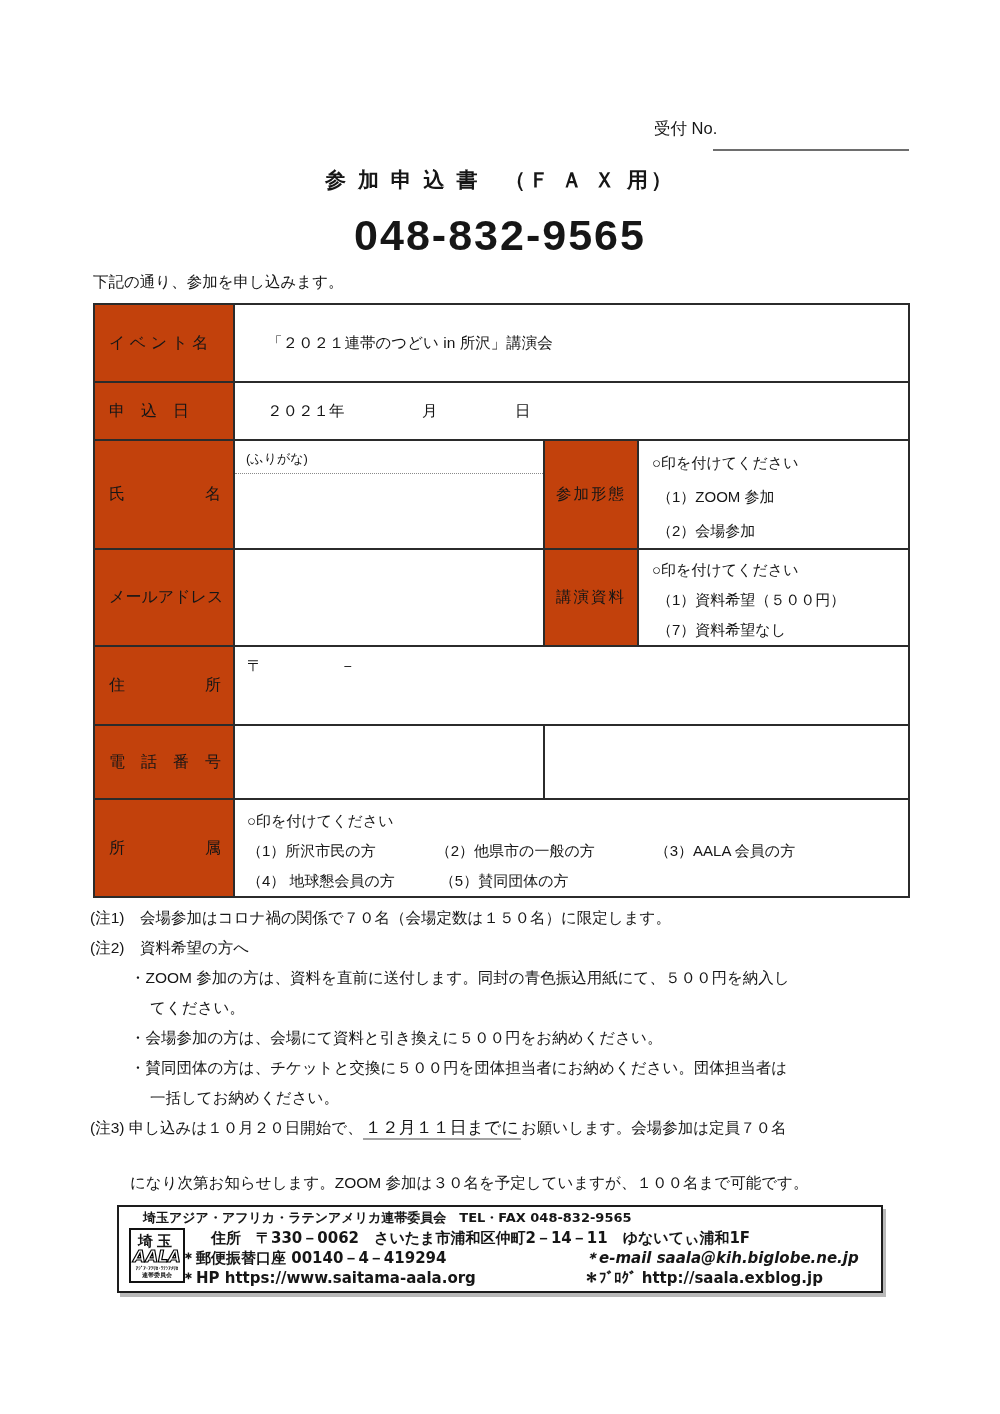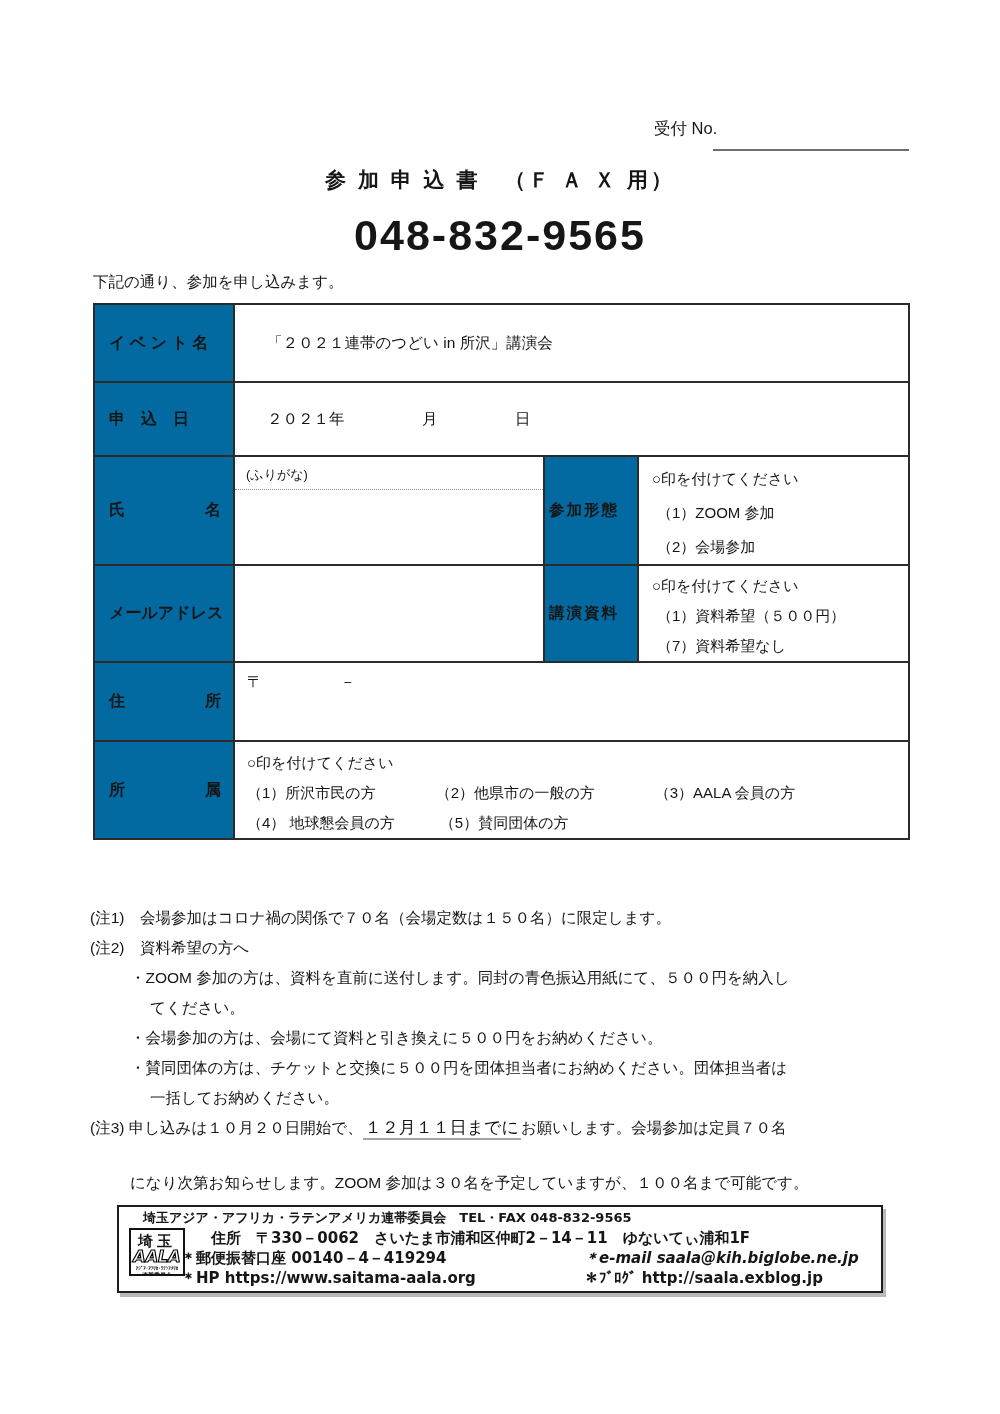--- a/index.html
+++ b/index.html
@@ -13,34 +13,34 @@
   .title{position:absolute;top:166px;left:0;width:1000px;text-align:center;
          font-size:21px;font-weight:bold;letter-spacing:3px;}
   .fax{position:absolute;top:211px;left:0;width:1000px;text-align:center;
        font-size:43px;font-weight:bold;letter-spacing:2px;}
   .intro{position:absolute;top:272px;left:93px;font-size:15.5px;}
 
   
   table.form{position:absolute;top:303px;left:93px;width:815px;
              border-collapse:collapse;table-layout:fixed;}
   .form th,.form td{border:2px solid #2b2b2b;padding:0;vertical-align:middle;}
-  .form th{background:#0369a1;font-size:16px;font-weight:bold;text-align:left;
+  .form th{background:#c2410c;font-size:16px;font-weight:normal;text-align:left;
            padding:0 14px;white-space:nowrap;}
-  .form th.sub{padding:0 4px;text-align:left;letter-spacing:2px;font-size:15.5px;}
+  .form th.sub{padding:0 4px;text-align:center;letter-spacing:2px;font-size:15.5px;}
   .form td.val{font-size:15.5px;padding-left:32px;white-space:nowrap;}
   .form td.opts{font-size:15px;vertical-align:top;padding:5px 0 0 13px;white-space:nowrap;}
   .r3 .opts div{line-height:34px;}
   .r4 .opts div{line-height:30px;}
   .opt{padding-left:5px;}
   td.name-cell{vertical-align:top;padding:0;margin-top:32px;}
   .furigana{height:33px;box-sizing:border-box;border-bottom:1px dotted #8a8a8a;
             font-size:13px;padding:9px 0 0 11px;}
   td.addr{vertical-align:top;font-size:15.5px;padding:9px 0 0 12px;white-space:nowrap;}
   td.affil{vertical-align:top;font-size:15px;padding:6px 0 0 12px;line-height:30px;white-space:nowrap;}
-  .r1{height:78px;}.r2{height:74px;border-radius:24px;}.r3{height:105px;}.r4{height:93px;}
+  .r1{height:78px;}.r2{height:58px;border-radius:24px;}.r3{height:105px;}.r4{height:93px;}
   .r5{height:79px;}.r6{height:74px;}.r7{height:92px;}
 
   
   .notes{position:absolute;top:903px;left:90px;width:825px;font-size:15.5px;}
   .notes .n{height:30px;line-height:30px;white-space:nowrap;}
   .n.bullet{padding-left:40px;}
   .n.cont{padding-left:60px;}
   .n.cont3{padding-left:40px;margin-top:25px;}
   .ul{font-size:17px;border-bottom:2px solid #a3a3a3;padding:0 2px 1px 2px;}
 
@@ -48,21 +48,21 @@
   .footer{position:absolute;top:1205px;left:117px;width:766px;height:88px;
           border:2px solid #1d1d1d;box-sizing:border-box;background:#fff;
           box-shadow:3px 4px 0 #b9b9b9;font-family:"DejaVu Sans",sans-serif;font-weight:bold;}
   .fl{position:absolute;white-space:nowrap;}
   .fl1{top:2px;left:24px;font-size:13px;}
   .fl2{top:22px;left:92px;font-size:15px;}
   .fl3{top:42px;left:62px;font-size:15px;}
   .fl4{top:62px;left:62px;font-size:15px;}
   .fr3{top:42px;left:465px;font-size:15px;font-style:italic;}
   .fr4{top:62px;left:465px;font-size:15px;}
-  .logo{position:absolute;left:10px;top:21px;width:56px;height:48px;border:2px solid #111;
+  .logo{position:absolute;left:10px;top:21px;width:56px;height:55px;border:2px solid #111;
         box-sizing:border-box;text-align:center;background:#fff;overflow:hidden;}
   .logo-top{font-size:15px;font-weight:900;letter-spacing:4px;line-height:17px;padding-top:2px;
             font-family:"Liberation Sans",sans-serif;}
   .logo-mid{font-size:16px;font-style:italic;font-weight:900;color:#fff;
             -webkit-text-stroke:1.2px #000;line-height:16px;}
   .logo-sub{font-size:5px;line-height:6px;white-space:nowrap;}
   .logo-sub2{font-size:6px;line-height:7px;white-space:nowrap;}
 </style>
 </head>
 <body>
@@ -112,20 +112,25 @@
       <td class="opts">
         <div>○印を付けてください</div>
         <div class="opt">（1）資料希望（５００円）</div>
         <div class="opt">（7）資料希望なし</div>
       </td>
     </tr>
     <tr class="r5">
       <th>住　　　　　所</th>
       <td class="addr" colspan="3">〒　　　　　－</td>
     </tr>
+    <tr class="r6">
+      <th>電　話　番　号</th>
+      <td></td>
+      <td colspan="2"></td>
+    </tr>
     <tr class="r7">
       <th>所　　　　　属</th>
       <td class="affil" colspan="3">
         <div>○印を付けてください</div>
         <div>（1）所沢市民の方　　　　（2）他県市の一般の方　　　　（3）AALA 会員の方</div>
         <div>（4） 地球懇会員の方　　　（5）賛同団体の方</div>
       </td>
     </tr>
   </tbody>
     </table>

